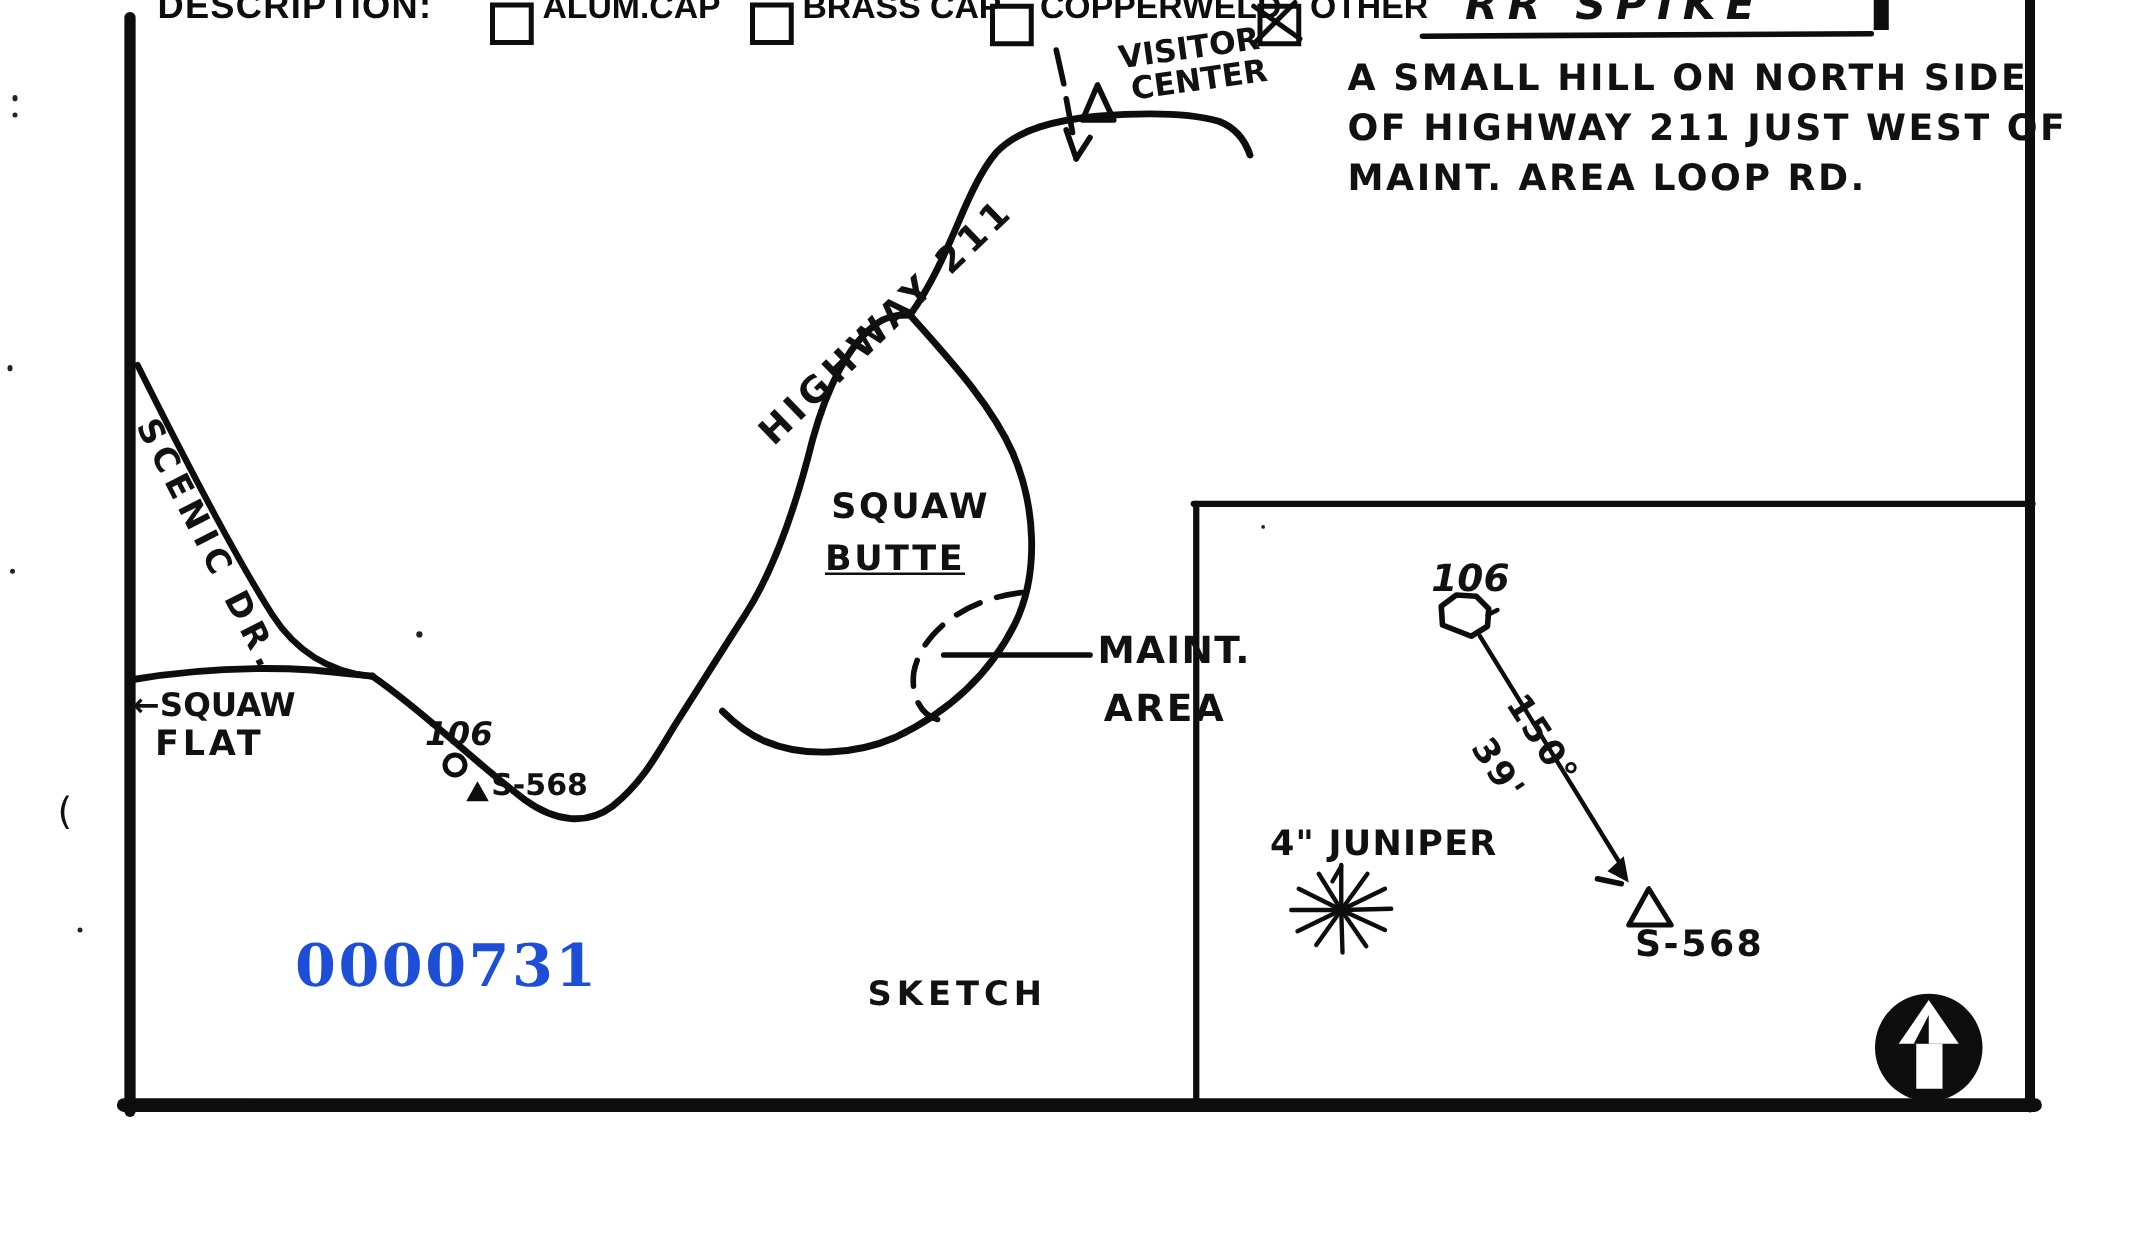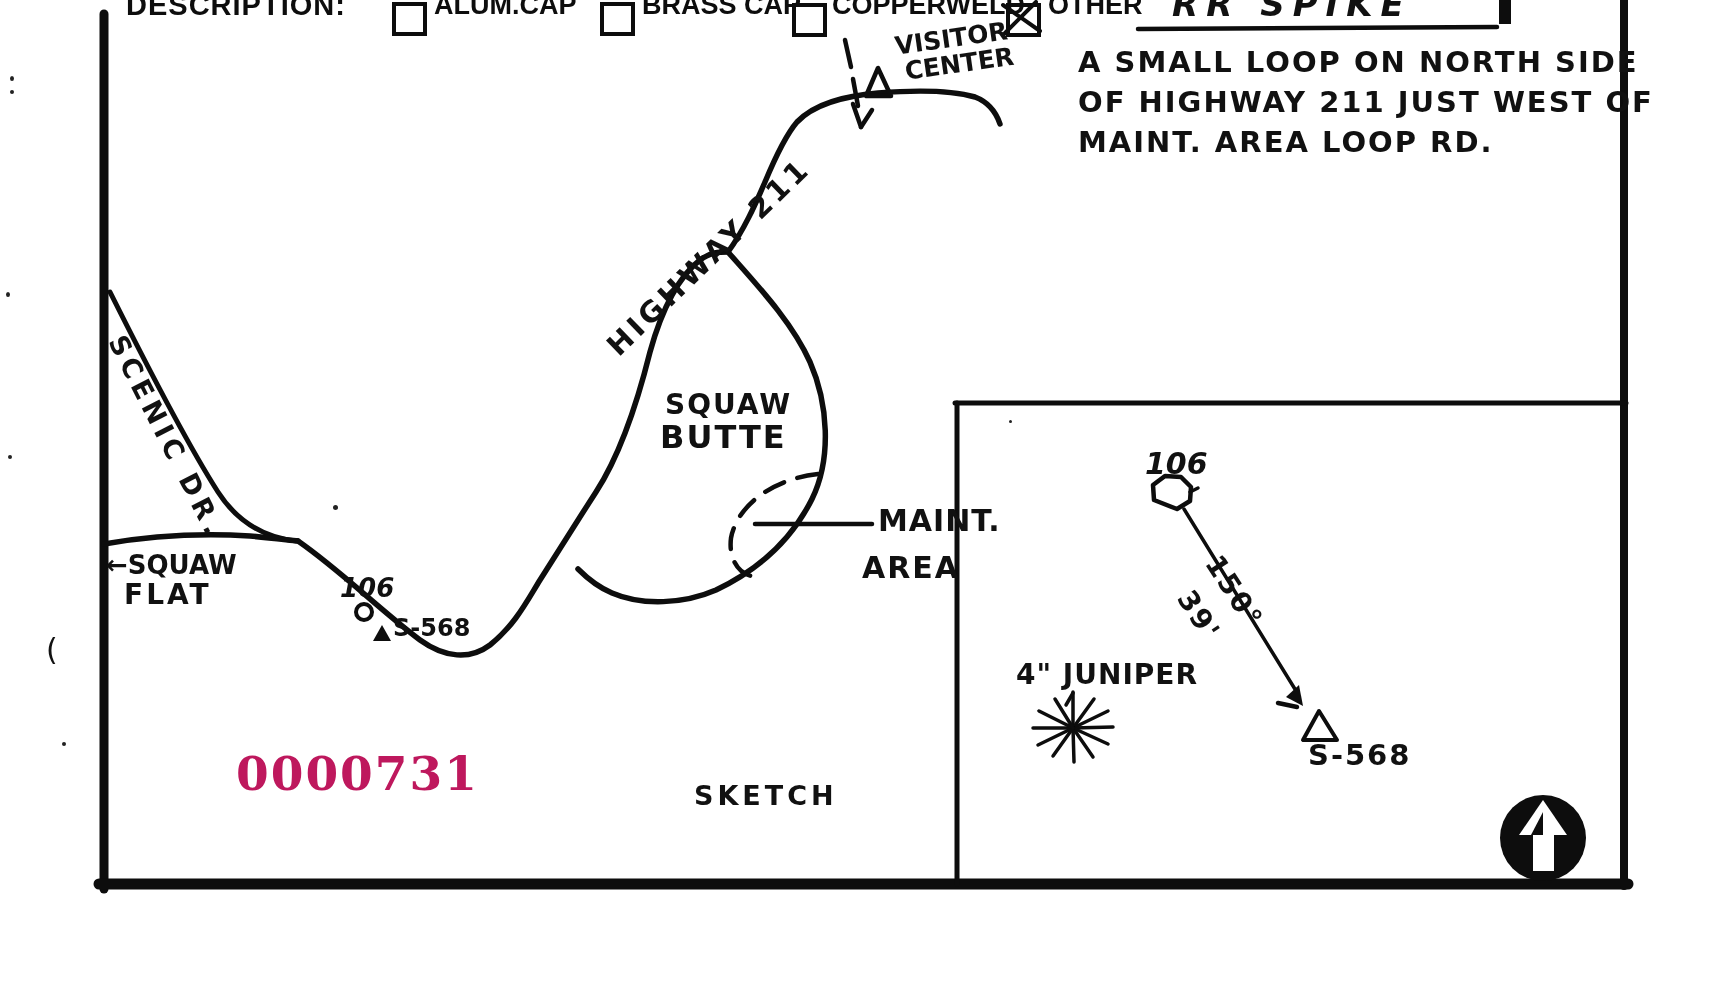--- a/index.html
+++ b/index.html
@@ -5,21 +5,21 @@
   html,body{margin:0;padding:0;}
   body{
     width:1712px;height:987px;position:relative;overflow:hidden;
     background:#ffffff;color:#0d0d0d;
     font-family:"Liberation Sans",sans-serif;
   }
   .abs{position:absolute;}
   .print{font-family:"Liberation Sans",sans-serif;font-weight:700;color:#0d0d0d;white-space:nowrap;}
   .hand{font-family:"DejaVu Sans",sans-serif;font-weight:700;color:#111;white-space:nowrap;}
   .checkbox{position:absolute;width:27px;height:26px;border:4px solid #0d0d0d;background:transparent;}
-  .stamp{font-family:"DejaVu Serif",serif;font-weight:700;color:#be185d;letter-spacing:2px;white-space:nowrap;}
+  .stamp{font-family:"DejaVu Serif",serif;font-weight:700;color:#1d4ed8;letter-spacing:2px;white-space:nowrap;}
   .speck{position:absolute;background:#222;border-radius:50%;}
   svg{position:absolute;left:0;top:0;}
   .txt-layer{z-index:3;}
 </style>
 </head>
 <body>
 
 <svg width="1712" height="987" viewBox="0 0 1712 987" style="z-index:1;">
   <g stroke="#0d0d0d" fill="none" stroke-linecap="round" stroke-linejoin="round">
 
@@ -104,40 +104,40 @@
   <div class="checkbox" style="left:792px;top:3px;"></div>
   <div class="abs print" style="left:832px;top:-10px;font-size:27px;">COPPERWELD</div>
 
   <div class="checkbox" style="left:1006px;top:3px;"></div>
   <div class="abs print" style="left:1048px;top:-10px;font-size:27px;">OTHER</div>
 
   <div class="abs hand" style="left:1172px;top:-16px;font-size:34px;letter-spacing:8px;font-style:italic;">RR SPIKE</div>
 </div>
 
 <div class="abs txt-layer" style="left:1078px;top:42px;width:545px;font-size:29px;line-height:40px;letter-spacing:2px;">
-  <div class="hand">A SMALL LOOP ON NORTH SIDE</div>
+  <div class="hand">A SMALL HILL ON NORTH SIDE</div>
   <div class="hand">OF HIGHWAY 211 JUST WEST OF</div>
   <div class="hand">MAINT. AREA LOOP RD.</div>
 </div>
 
 <div class="abs hand txt-layer" style="left:893px;top:32px;font-size:25px;transform:rotate(-8deg);transform-origin:0 0;">VISITOR</div>
 <div class="abs hand txt-layer" style="left:903px;top:57px;font-size:25px;transform:rotate(-8deg);transform-origin:0 0;">CENTER</div>
 
 <div class="abs hand txt-layer" style="left:600px;top:338px;font-size:29px;letter-spacing:4px;transform:rotate(-44deg);transform-origin:0 0;">HIGHWAY 211</div>
 
 <div class="abs hand txt-layer" style="left:130px;top:330px;font-size:27px;letter-spacing:5px;transform:rotate(63deg);transform-origin:0 0;">SCENIC DR.</div>
 
 <div class="abs hand txt-layer" style="left:106px;top:550px;font-size:26px;">←SQUAW</div>
 <div class="abs hand txt-layer" style="left:124px;top:578px;font-size:28px;letter-spacing:3px;">FLAT</div>
 
 <div class="abs hand txt-layer" style="left:665px;top:388px;font-size:28px;letter-spacing:2px;">SQUAW</div>
-<div class="abs hand txt-layer" style="left:660px;top:418px;font-size:32px;letter-spacing:2px;">BUTTE</div>
+<div class="abs hand txt-layer" style="left:660px;top:430px;font-size:28px;letter-spacing:2px;text-decoration:underline;">BUTTE</div>
 
 <div class="abs hand txt-layer" style="left:878px;top:503px;font-size:30px;letter-spacing:1px;">MAINT.</div>
-<div class="abs hand txt-layer" style="left:862px;top:550px;font-size:30px;letter-spacing:2px;">AREA</div>
+<div class="abs hand txt-layer" style="left:883px;top:550px;font-size:30px;letter-spacing:2px;">AREA</div>
 
 <div class="abs hand txt-layer" style="left:340px;top:573px;font-size:26px;font-style:italic;">106</div>
 <div class="abs hand txt-layer" style="left:393px;top:614px;font-size:24px;">S-568</div>
 
 <div class="abs hand txt-layer" style="left:1145px;top:446px;font-size:30px;font-style:italic;">106</div>
 <div class="abs hand txt-layer" style="left:1226px;top:549px;font-size:28px;letter-spacing:2px;transform:rotate(57deg);transform-origin:0 0;">150°</div>
 <div class="abs hand txt-layer" style="left:1198px;top:584px;font-size:28px;letter-spacing:2px;transform:rotate(57deg);transform-origin:0 0;">39'</div>
 <div class="abs hand txt-layer" style="left:1016px;top:658px;font-size:28px;letter-spacing:1px;">4" JUNIPER</div>
 <div class="abs hand txt-layer" style="left:1308px;top:738px;font-size:29px;letter-spacing:2px;">S-568</div>
 

